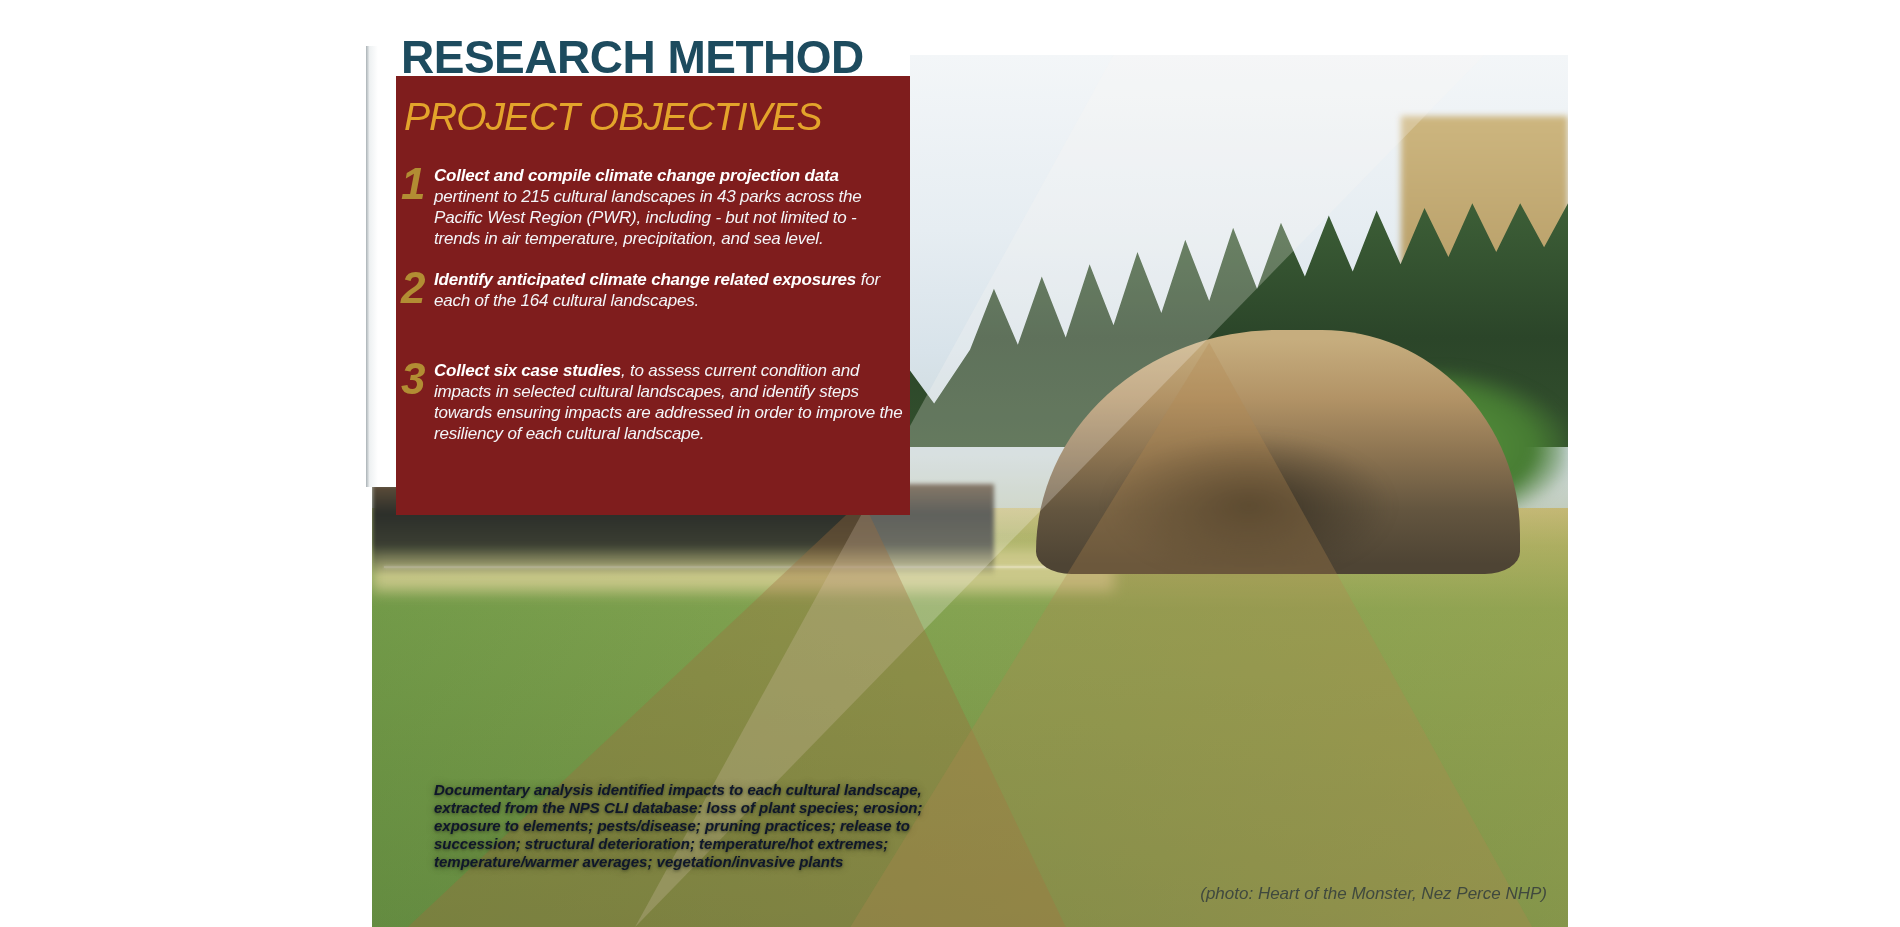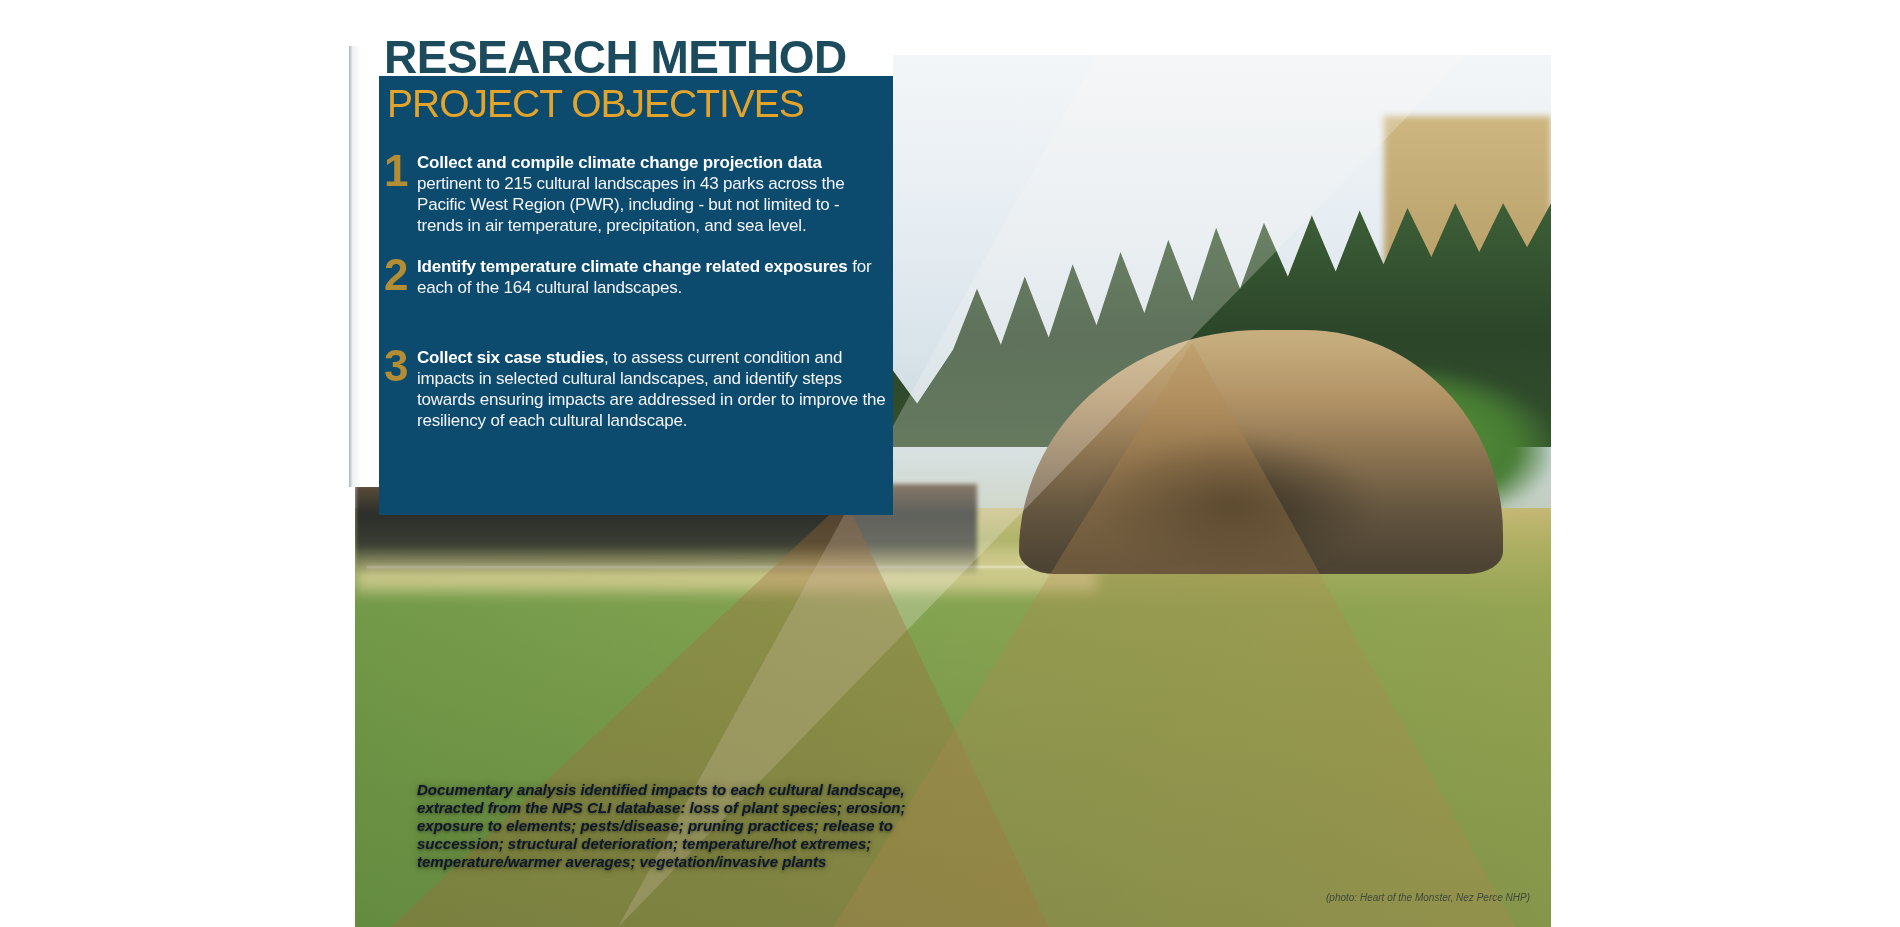--- a/index.html
+++ b/index.html
@@ -1,18 +1,18 @@
 <!DOCTYPE html>
 <html><head>
 <meta charset="utf-8">
 <style>
   * { margin:0; padding:0; box-sizing:border-box; }
   html,body { width:1900px; height:927px; background:#ffffff; overflow:hidden;
               font-family:"Liberation Sans", sans-serif; }
-  .slide { position:absolute; left:349px; top:0; width:1202px; height:927px; }
+  .slide { position:absolute; left:366px; top:0; width:1202px; height:927px; }
 
   
   .photo { position:absolute; left:6px; top:55px; width:1196px; height:872px; overflow:hidden;
            background:linear-gradient(180deg,#f3f6f8 0%,#e6edf2 20%,#d8e3ea 34%,#ccd8da 46%,#c2cdbe 52%); }
   .dry-slope { position:absolute; right:0; top:7%; width:14%; height:18%;
            background:linear-gradient(180deg,#cdb67f,#b9a06a); filter:blur(3px); }
   .forest { position:absolute; left:0; right:0; top:17%; height:28%;
            background:linear-gradient(180deg,#3d5f37 0%,#2b4529 55%,#33502d 100%);
            clip-path:polygon(0% 55%,1.5% 35%,3% 58%,4.5% 30%,6% 60%,8% 38%,9.5% 62%,11% 40%,13% 65%,15% 45%,17% 68%,19% 48%,21% 70%,23% 50%,25% 72%,27% 52%,29% 74%,31% 55%,33% 75%,35% 58%,37% 78%,39% 60%,41% 80%,44% 62%,47% 82%,50% 60%,52% 35%,54% 58%,56% 30%,58% 55%,60% 25%,62% 50%,64% 20%,66% 45%,68% 15%,70% 40%,72% 10%,74% 35%,76% 8%,78% 30%,80% 5%,82% 28%,84% 3%,86% 25%,88% 2%,90% 22%,92% 0%,94% 20%,96% 0%,98% 18%,100% 0%,100% 100%,0% 100%); }
   .bushes-right { position:absolute; right:0; top:36%; width:26%; height:18%;
@@ -42,37 +42,37 @@
 
   
   .panel { position:absolute; left:0; top:12px; width:544px; height:475px; background:#ffffff; }
   .panel-edge { position:absolute; left:0; top:34px; bottom:0; width:12px;
            background:linear-gradient(90deg,#aab2b6 0%,#eef1f2 30%,#ffffff 100%); }
   .title { position:absolute; left:35px; top:30px; z-index:5;
            font-size:46px; font-weight:700; letter-spacing:-0.5px; color:#1d4b5e; white-space:nowrap; }
 
   
   .obox { position:absolute; left:30px; top:76px; width:514px; height:439px;
-          background:#0c4a6e; z-index:4; padding:6px 6px 0 5px; }
+          background:#7f1d1d; z-index:4; padding:19px 6px 0 5px;font-style:italic; }
   .subtitle { font-size:39px; font-weight:400; letter-spacing:-1px; color:#e3a42b;
           margin:0 0 26px 3px; white-space:nowrap; }
   .olist { list-style:none; }
   .oitem { display:flex; }
   .onum { width:33px; flex:0 0 33px; font-size:44px; line-height:36px; font-weight:700;
           color:#b28d33; margin-top:1px; }
   .otext { width:477px; font-size:17px; line-height:21px; letter-spacing:-0.2px; color:#f3f5f8; }
   .otext b { font-weight:700; color:#ffffff; }
   .m1 { margin-bottom:20px; } .m2 { margin-bottom:49px; }
 
   
   .note { position:absolute; left:68px; top:781px; width:505px; z-index:6;
           font-size:15px; line-height:18px; font-weight:700; font-style:italic; color:#0f172a;
           text-shadow:0 1px 3px rgba(40,45,25,0.65), 0 0 8px rgba(40,45,25,0.35); }
   .credit { position:absolute; right:21px; top:884px; z-index:6;
-          font-size:10px; font-style:italic; color:#40493e;margin-top:8px; }
+          font-size:17px; font-style:italic; color:#40493e; }
 </style>
 </head>
 <body>
 
 <div class="slide">
 
   <div class="photo">
     <div class="dry-slope"></div>
     <div class="forest"></div>
     <div class="bushes-right"></div>
@@ -97,21 +97,21 @@
 
   <div class="obox">
     <div class="subtitle">PROJECT OBJECTIVES</div>
     <ul class="olist">
       <li class="oitem m1">
         <div class="onum">1</div>
         <div class="otext"><b>Collect and compile climate change projection data</b><span> pertinent to 215 cultural landscapes in 43 parks across the Pacific West Region (PWR), including - but not limited to - trends in air temperature, precipitation, and sea level.</span></div>
       </li>
       <li class="oitem m2">
         <div class="onum">2</div>
-        <div class="otext"><b>Identify temperature climate change related exposures</b><span> for each of the 164 cultural landscapes.</span></div>
+        <div class="otext"><b>Identify anticipated climate change related exposures</b><span> for each of the 164 cultural landscapes.</span></div>
       </li>
       <li class="oitem">
         <div class="onum">3</div>
         <div class="otext"><b>Collect six case studies</b><span>, to assess current condition and impacts in selected cultural landscapes, and identify steps towards ensuring impacts are addressed in order to improve the resiliency of each cultural landscape.</span></div>
       </li>
     </ul>
   </div>
 
   <div class="note">Documentary analysis identified impacts to each cultural landscape, extracted from the NPS CLI database: loss of plant species; erosion; exposure to elements; pests/disease; pruning practices; release to succession; structural deterioration; temperature/hot extremes; temperature/warmer averages; vegetation/invasive plants</div>
   <div class="credit">(photo: Heart of the Monster, Nez Perce NHP)</div>

